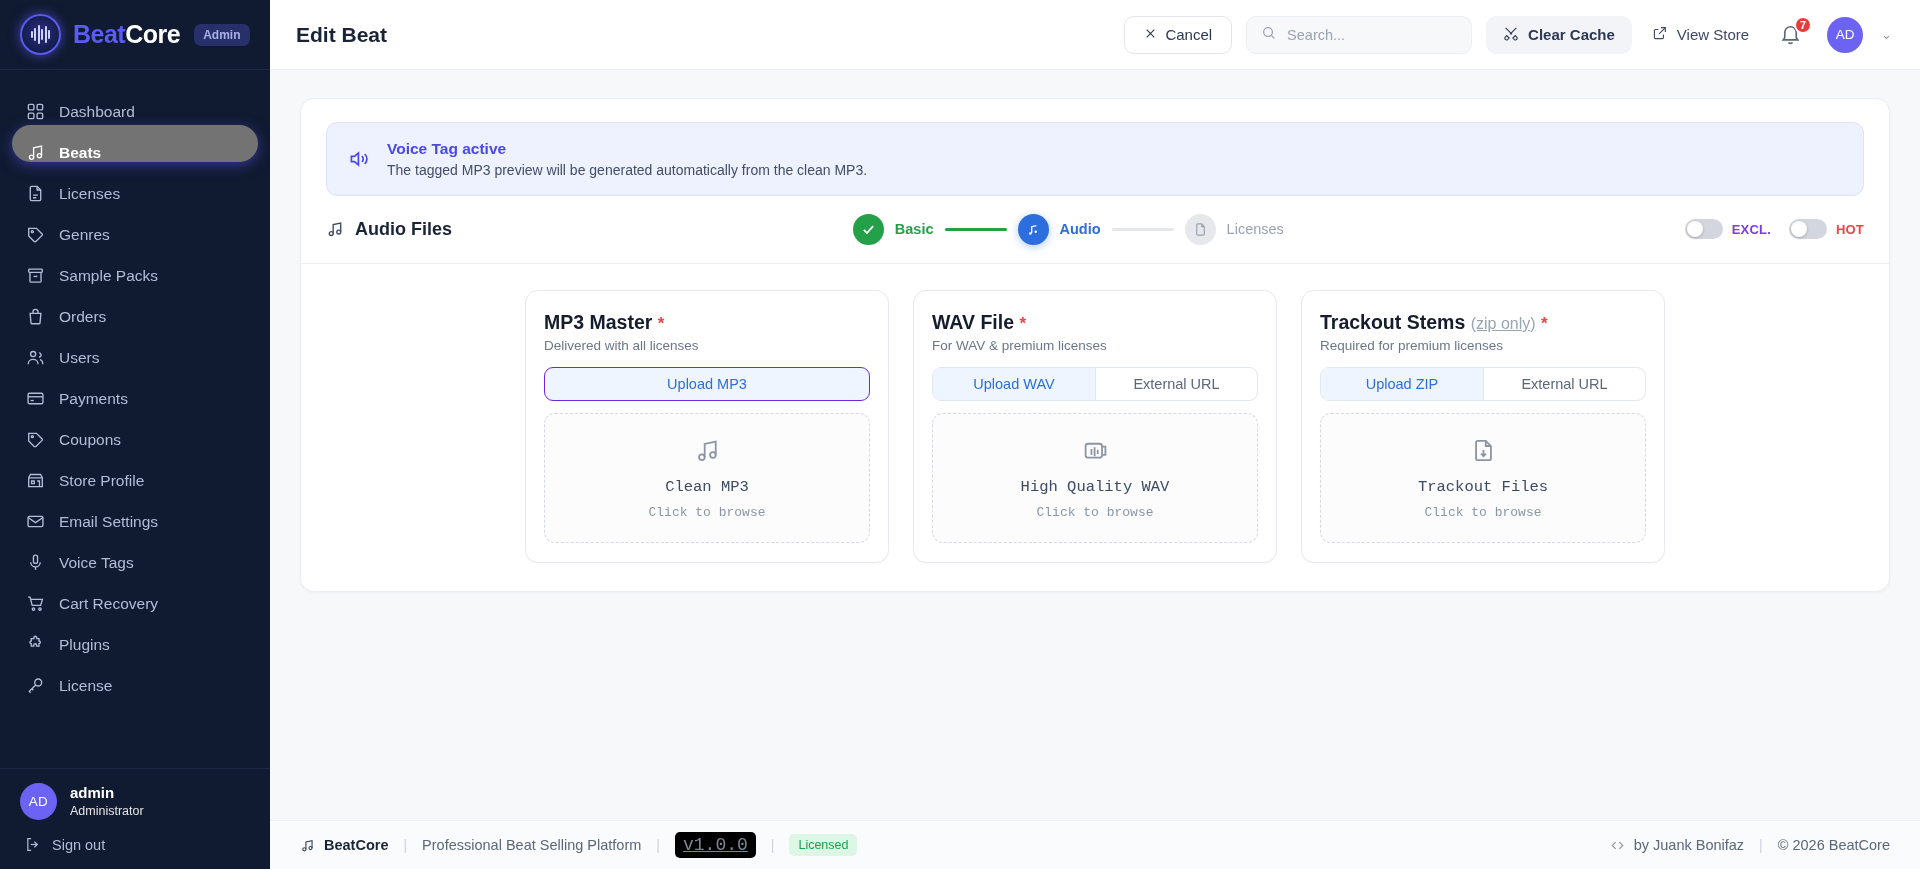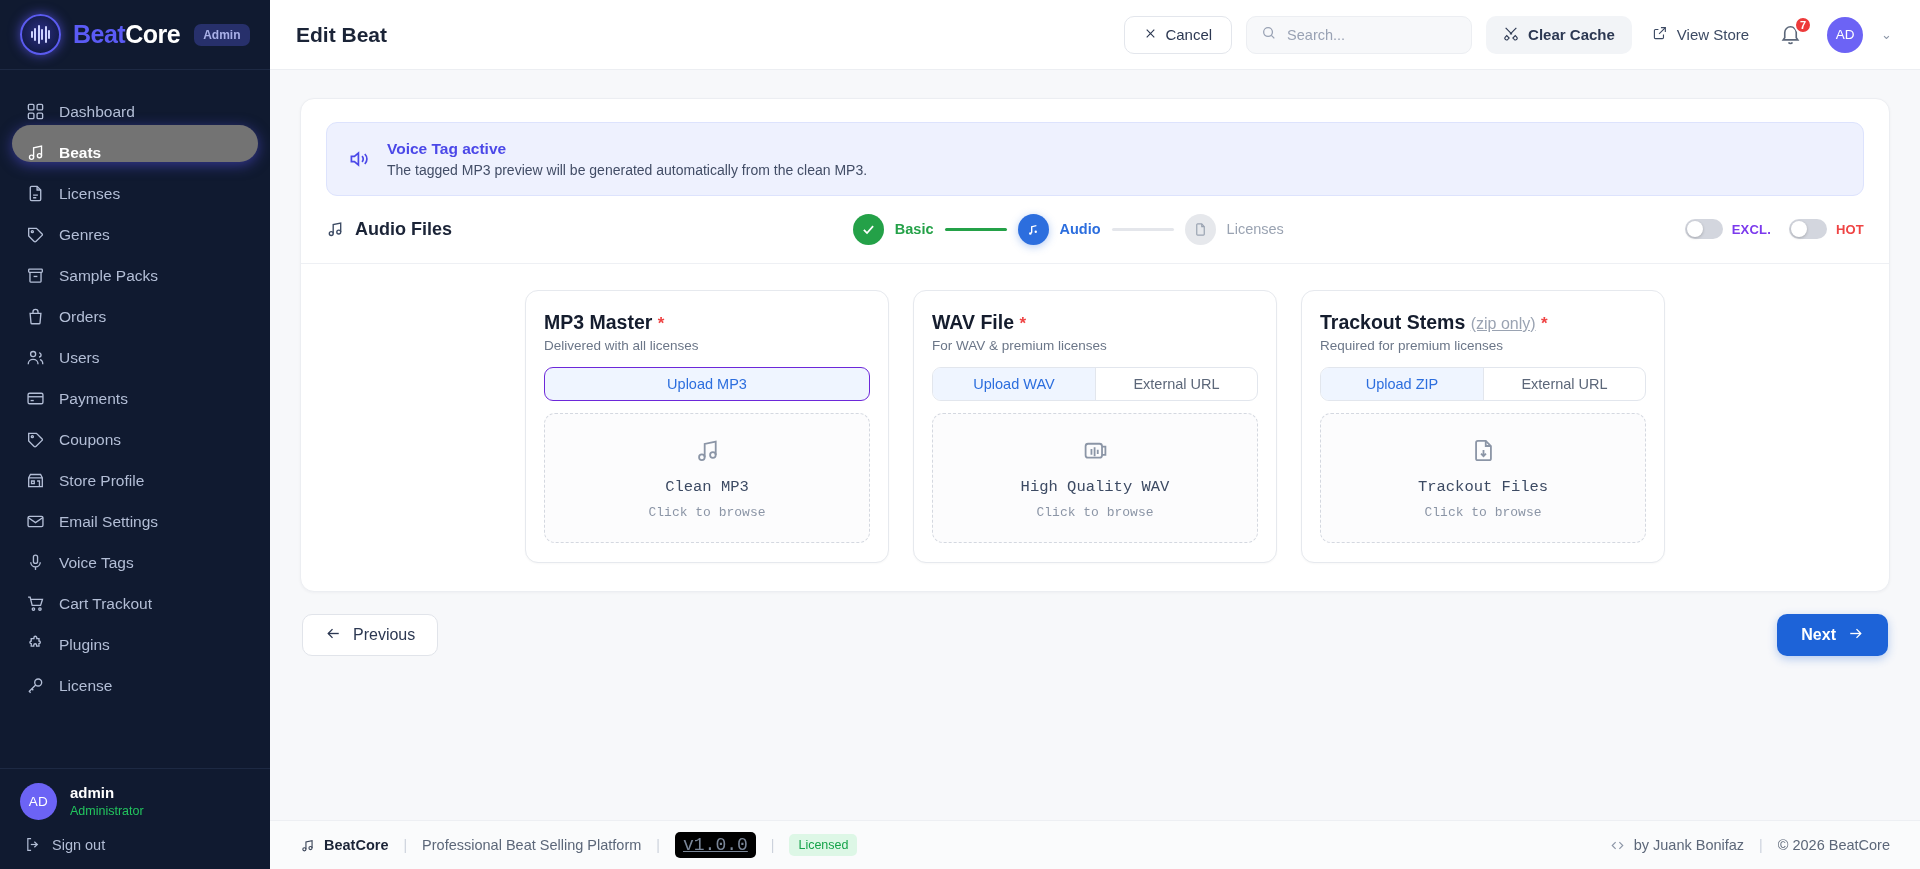--- a/index.html
+++ b/index.html
@@ -70,21 +70,21 @@
 
   .side-foot { border-top: 1px solid #1d2943; padding: 14px 20px 16px 20px; }
   .side-user { display: flex; align-items: center; gap: 13px; margin-bottom: 12px; }
   .avatar-sq {
     width: 37px; height: 37px; flex: 0 0 37px; border-radius: 50%;
     background: #6c63f5; color: #fff;
     display: flex; align-items: center; justify-content: center;
     font-size: 13.5px; letter-spacing: .3px;
   }
   .side-user-name { color: #fff; font-size: 15px; font-weight: bold; line-height: 1.25; }
-  .side-user-role { color: #22c55e; font-size: 12.5px; line-height: 1.3; }
+  .side-user-role { color: #e5e5e5; font-size: 12.5px; line-height: 1.3; }
   .signout {
     display: flex; align-items: center; gap: 11px;
     color: #b3bed6; font-size: 14.5px;
     padding: 4px 2px 0 4px; cursor: pointer;
   }
   .signout svg { width: 17px; height: 17px; display:block; }
 
   
   .main { flex: 1 1 auto; display: flex; flex-direction: column; min-width: 0; background: #f7f8fa; }
 
@@ -456,21 +456,21 @@
       </div>
 
       <div class="nav-item">
         <span class="ico">
             <svg viewBox="0 0 24 24" fill="none" stroke="currentColor" stroke-width="1.7">
               <path d="M2.6 4h2.6l2.6 10.4h10.6l2.4-7.6H6.4"></path>
               <circle cx="9.4" cy="19" r="1.5"></circle>
               <circle cx="17.6" cy="19" r="1.5"></circle>
             </svg>
           </span>
-        <span>Cart Trackout</span>
+        <span>Cart Recovery</span>
       </div>
 
       <div class="nav-item">
         <span class="ico">
             <svg viewBox="0 0 24 24" fill="none" stroke="currentColor" stroke-width="1.7">
               <path d="M10 3.4a1.8 1.8 0 0 1 3.6 0v1.2h2.8v3a1.7 1.7 0 0 1 0 3.4v3h-3v-1.2a1.8 1.8 0 0 0-3.6 0v1.2H6.6v-3a1.7 1.7 0 0 1 0-3.4v-3H10z"></path>
             </svg>
           </span>
         <span>Plugins</span>
       </div>
@@ -701,36 +701,20 @@
                   </svg>
                 </span>
               <div class="drop-t">Trackout Files</div>
               <div class="drop-s">Click to browse</div>
             </div>
           </div>
 
         </div>
       </section>
 
-      <div class="navrow">
-        <button class="btn-prev">
-          <span><svg width="17" height="17" viewBox="0 0 24 24" fill="none" stroke="currentColor" stroke-width="1.9">
-                <path d="M19.4 12H4.6"></path>
-                <path d="m10.6 5.8-6 6.2 6 6.2"></path>
-              </svg></span>
-          <span>Previous</span>
-        </button>
-        <button class="btn-next">
-          <span>Next</span>
-          <span><svg width="17" height="17" viewBox="0 0 24 24" fill="none" stroke="currentColor" stroke-width="1.9">
-                <path d="M4.6 12h14.8"></path>
-                <path d="m13.4 5.8 6 6.2-6 6.2"></path>
-              </svg></span>
-        </button>
-      </div>
 
     </div>
 
     <footer class="footer">
       <div class="f-left">
         <div class="f-logo">
           <span>
               <svg viewBox="0 0 24 24" fill="none" stroke="currentColor" stroke-width="1.8">
                 <circle cx="7" cy="18" r="2.5"></circle>
                 <circle cx="16.8" cy="16" r="2.5"></circle>

